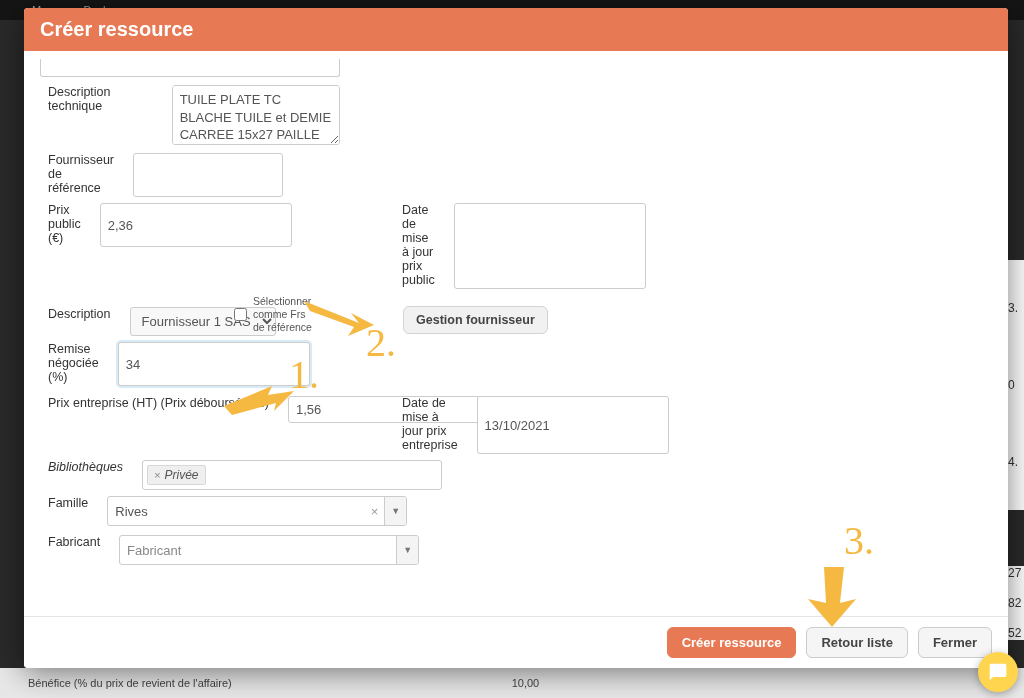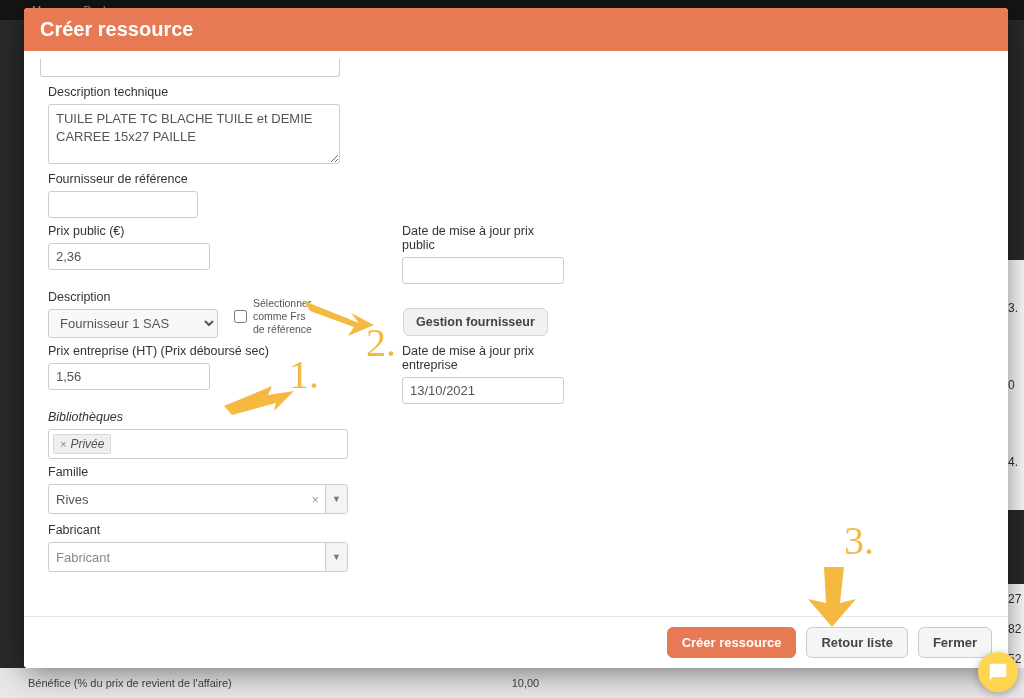--- a/index.html
+++ b/index.html
@@ -96,21 +96,21 @@
     background: #fff;
     position: relative;
   }
 
   .form-row {
     margin-bottom: 6px;
     display: flex;
     gap: 24px;
     align-items: flex-start;
   }
-  .form-group { display: flex; flex-direction: column; gap: 3px; padding-left: 8px; }
+  .form-group { display: flex; flex-direction: row; gap: 19px; padding-left: 8px; }
   .fg-full { width: 300px; }
   .fg-narrow { width: 170px; }
   .fg-right { margin-left: 160px; width: 170px; }
   label {
     font-size: 12.5px;
     color: #333;
     margin-bottom: 2px;
   }
   input[type="text"], textarea, select, .combo, .taginput {
     border: 1px solid #ccc;
@@ -256,21 +256,21 @@
 <div class="backdrop">
   <div class="backdrop-bar">
     <span>Menu</span>
     <span>Dash</span>
   </div>
   <div class="backdrop-right">
     <span>3.</span>
     <span>0</span>
     <span>4.</span>
   </div>
-  <div style="position:absolute; right:0; top:584px; width:18px; background:#fff; color:#333; font-size:12px; display:flex; flex-direction:column; gap:16px; padding:8px 2px;">
+  <div style="position:absolute; right:0; top:566px; width:18px; background:#fff; color:#333; font-size:12px; display:flex; flex-direction:column; gap:16px; padding:0 2px;">
     <span>27</span>
     <span>82</span>
     <span>52</span>
   </div>
   <div class="backdrop-bottom">
     <span>Bénéfice (% du prix de revient de l'affaire)</span>
     <span class="num">10,00</span>
   </div>
 </div>
 
@@ -313,20 +313,24 @@
       </div>
       <div class="checkbox-row" style="margin-bottom:2px;">
         <input type="checkbox" style="">
         <span class="checkbox-label">Sélectionner comme Frs de référence</span>
       </div>
       <div style="margin-left:64px; margin-bottom:2px;">
         <button class="btn btn-secondary-sm">Gestion fournisseur</button>
       </div>
     </div>
 
+    <div class="form-group fg-narrow" style="margin-bottom:10px;">
+      <label>Remise négociée (%)</label>
+      <input type="text" class="input-focus" value="34" style="">
+    </div>
 
     <div class="form-row">
       <div class="form-group fg-narrow">
         <label style="white-space:nowrap;">Prix entreprise (HT) (Prix déboursé sec)</label>
         <input type="text" value="1,56" style="">
       </div>
       <div class="form-group fg-right">
         <label>Date de mise à jour prix entreprise</label>
         <input type="text" value="13/10/2021" style="">
       </div>

